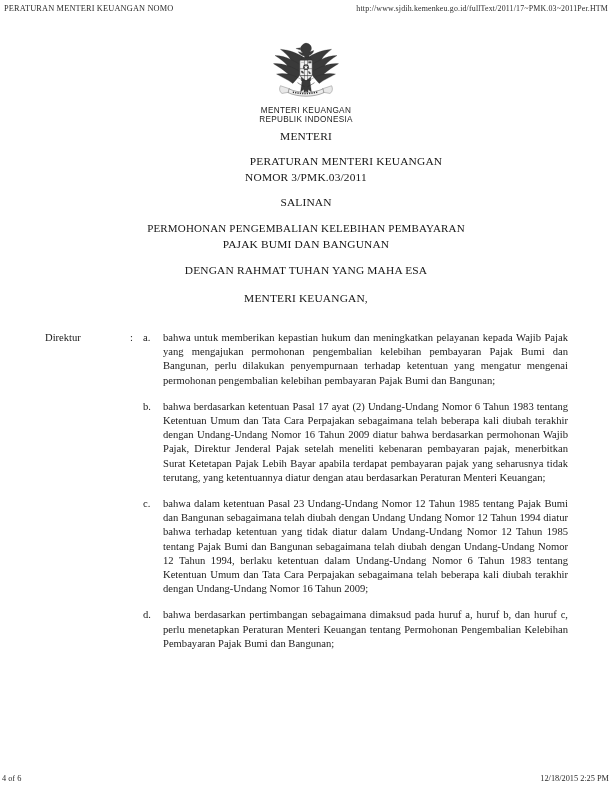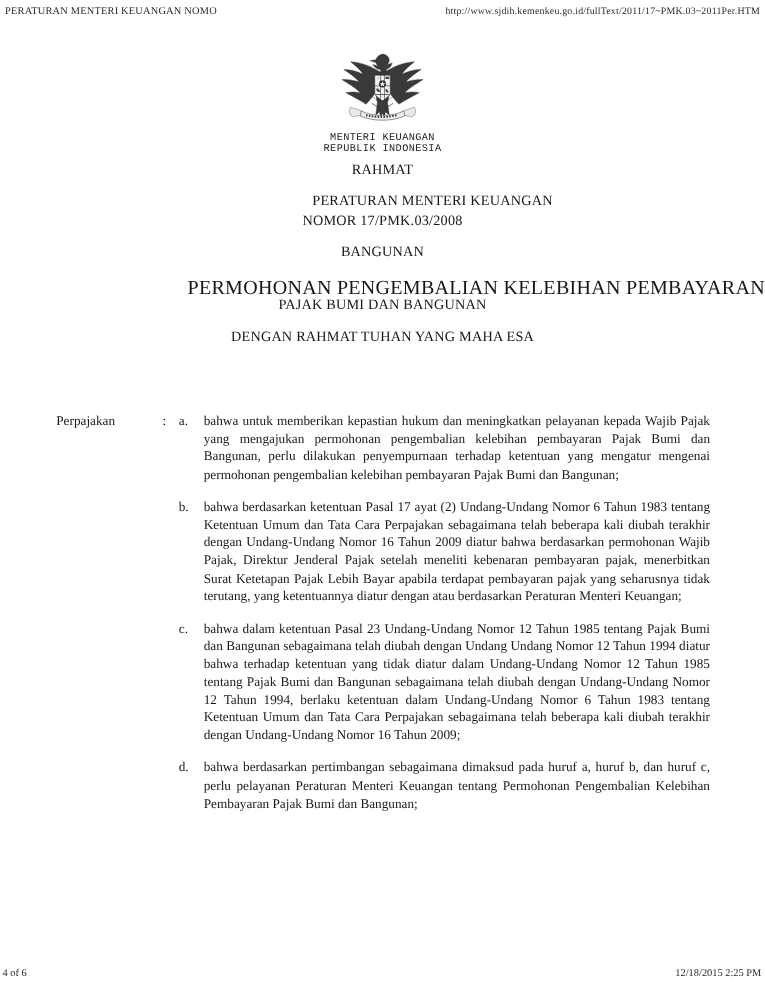--- a/index.html
+++ b/index.html
@@ -87,21 +87,21 @@
     height: 62px;
     line-height: 0;
   }
   .emblem svg { display: block; }
 
   .ministry-line {
     position: absolute;
     left: 0;
     width: 612px;
     text-align: center;
-    font-family: Liberation Mono, monospace;
+    font-family: Liberation Sans, sans-serif;
     font-size: 8.2px;
     letter-spacing: 0.04em;
     color: #1b1b1b;
   }
   .ministry-line.l1 { top: 106px; }
   .ministry-line.l2 { top: 115px; }
 
   
   .ctr {
     position: absolute;
@@ -109,21 +109,21 @@
     width: 612px;
     text-align: center;
     font-family: "Liberation Serif", "DejaVu Serif", serif;
     color: #161616;
     letter-spacing: 0.015em;
   }
   .t-salinan    { top: 130px; font-size: 11.4px; }
   .t-pmk1       { top: 155px; font-size: 11.4px; margin-left: 40px; }
   .t-pmk2       { top: 171px; font-size: 11.4px; }
   .t-tentang    { top: 196px; font-size: 11.4px; }
-  .t-subject1   { top: 222px; font-size: 16px; text-align: right; }
+  .t-subject1   { top: 222px; font-size: 11px; }
   .t-subject2   { top: 238px; font-size: 11.4px; }
   .t-rahmat     { top: 264px; font-size: 11.4px; }
   .t-menteri    { top: 292px; font-size: 11.4px; }
 
   
   .considering {
     position: absolute;
     top: 331px;
     left: 45px;
     width: 523px;
@@ -240,52 +240,53 @@
             <rect x="126" y="133" width="3" height="4"></rect>
           </g>
         </g>
       </svg>
     </span>
   </div>
 
   <div class="ministry-line l1">MENTERI KEUANGAN</div>
   <div class="ministry-line l2">REPUBLIK INDONESIA</div>
 
-  <div class="ctr t-salinan">RAHMAT</div>
+  <div class="ctr t-salinan">MENTERI</div>
   <div class="ctr t-pmk1">PERATURAN MENTERI KEUANGAN</div>
-  <div class="ctr t-pmk2">NOMOR 17/PMK.03/2008</div>
-  <div class="ctr t-tentang">BANGUNAN</div>
+  <div class="ctr t-pmk2">NOMOR 3/PMK.03/2011</div>
+  <div class="ctr t-tentang">SALINAN</div>
   <div class="ctr t-subject1">PERMOHONAN PENGEMBALIAN KELEBIHAN PEMBAYARAN</div>
   <div class="ctr t-rahmat">DENGAN RAHMAT TUHAN YANG MAHA ESA</div>
   <div class="ctr t-subject2">PAJAK BUMI DAN BANGUNAN</div>
+  <div class="ctr t-menteri">MENTERI KEUANGAN,</div>
 
   <div class="considering">
     <div class="cons-row">
-      <div class="cons-label">Perpajakan</div>
+      <div class="cons-label">Direktur</div>
       <div class="cons-colon">:</div>
       <div class="cons-items">
 
         <div class="cons-item">
           <div class="item-marker">a.</div>
           <div class="item-text">bahwa untuk memberikan kepastian hukum dan meningkatkan pelayanan kepada Wajib Pajak yang mengajukan permohonan pengembalian kelebihan pembayaran Pajak Bumi dan Bangunan, perlu dilakukan penyempurnaan terhadap ketentuan yang mengatur mengenai permohonan pengembalian kelebihan pembayaran Pajak Bumi dan Bangunan;</div>
         </div>
 
         <div class="cons-item">
           <div class="item-marker">b.</div>
           <div class="item-text">bahwa berdasarkan ketentuan Pasal 17 ayat (2) Undang-Undang Nomor 6 Tahun 1983 tentang Ketentuan Umum dan Tata Cara Perpajakan sebagaimana telah beberapa kali diubah terakhir dengan Undang-Undang Nomor 16 Tahun 2009 diatur bahwa berdasarkan permohonan Wajib Pajak, Direktur Jenderal Pajak setelah meneliti kebenaran pembayaran pajak, menerbitkan Surat Ketetapan Pajak Lebih Bayar apabila terdapat pembayaran pajak yang seharusnya tidak terutang, yang ketentuannya diatur dengan atau berdasarkan Peraturan Menteri Keuangan;</div>
         </div>
 
         <div class="cons-item">
           <div class="item-marker">c.</div>
           <div class="item-text">bahwa dalam ketentuan Pasal 23 Undang-Undang Nomor 12 Tahun 1985 tentang Pajak Bumi dan Bangunan sebagaimana telah diubah dengan Undang Undang Nomor 12 Tahun 1994 diatur bahwa terhadap ketentuan yang tidak diatur dalam Undang-Undang Nomor 12 Tahun 1985 tentang Pajak Bumi dan Bangunan sebagaimana telah diubah dengan Undang-Undang Nomor 12 Tahun 1994, berlaku ketentuan dalam Undang-Undang Nomor 6 Tahun 1983 tentang Ketentuan Umum dan Tata Cara Perpajakan sebagaimana telah beberapa kali diubah terakhir dengan Undang-Undang Nomor 16 Tahun 2009;</div>
         </div>
 
         <div class="cons-item">
           <div class="item-marker">d.</div>
-          <div class="item-text">bahwa berdasarkan pertimbangan sebagaimana dimaksud pada huruf a, huruf b, dan huruf c, perlu pelayanan Peraturan Menteri Keuangan tentang Permohonan Pengembalian Kelebihan Pembayaran Pajak Bumi dan Bangunan;</div>
+          <div class="item-text">bahwa berdasarkan pertimbangan sebagaimana dimaksud pada huruf a, huruf b, dan huruf c, perlu menetapkan Peraturan Menteri Keuangan tentang Permohonan Pengembalian Kelebihan Pembayaran Pajak Bumi dan Bangunan;</div>
         </div>
 
       </div>
     </div>
   </div>
 
   <div class="print-footer">
     <span class="ftr-left">4 of 6</span>
     <span class="ftr-right">12/18/2015 2:25 PM</span>
   </div>

